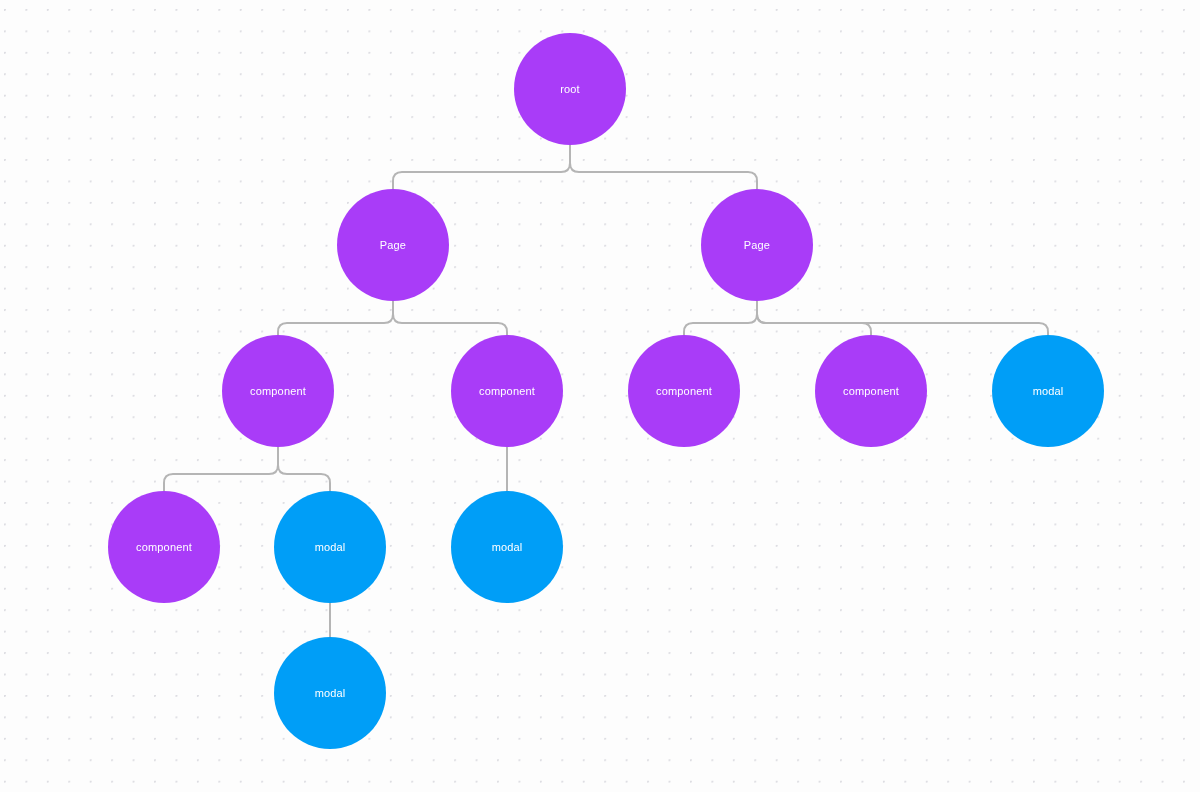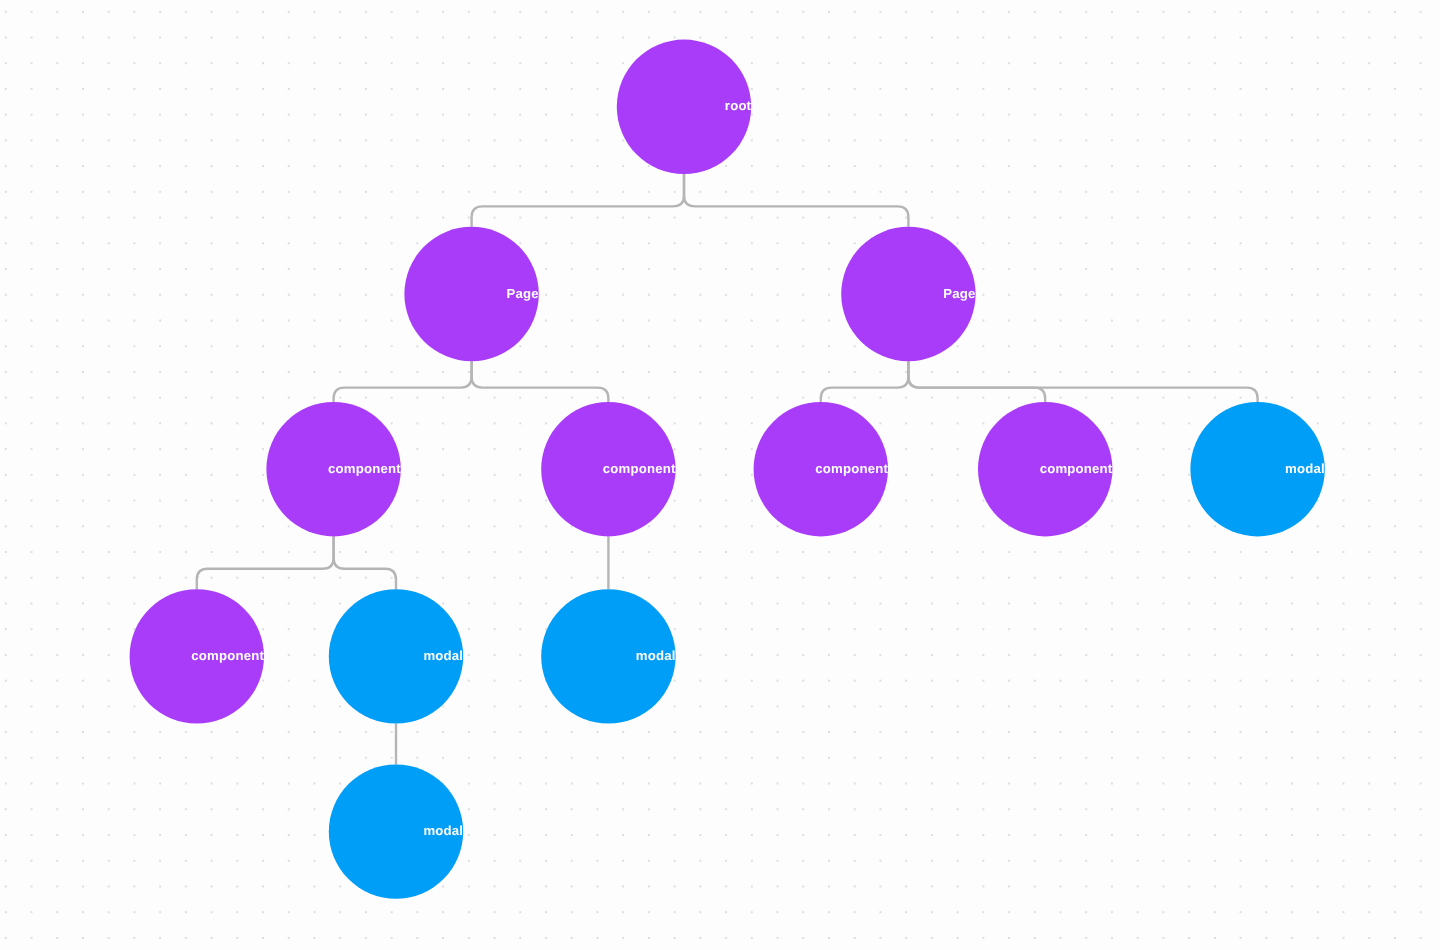--- a/index.html
+++ b/index.html
@@ -30,28 +30,27 @@
     top: 0;
     width: 1200px;
     height: 792px;
     pointer-events: none;
   }
   .node {
     position: absolute;
     border-radius: 50%;
     display: flex;
     align-items: center;
-    justify-content: flex-end;
+    justify-content: center;
     box-sizing: border-box;
     color: #ffffff;
     font-size: 11px;
     font-family: "Liberation Sans", sans-serif;
     letter-spacing: 0.15px;
     line-height: 1;
-    font-weight: bold;
     -webkit-font-smoothing: antialiased;
   }
   .node-label {
     pointer-events: none;
     user-select: none;
     text-align: center;
     white-space: nowrap;
   }
 </style>
 </head>

